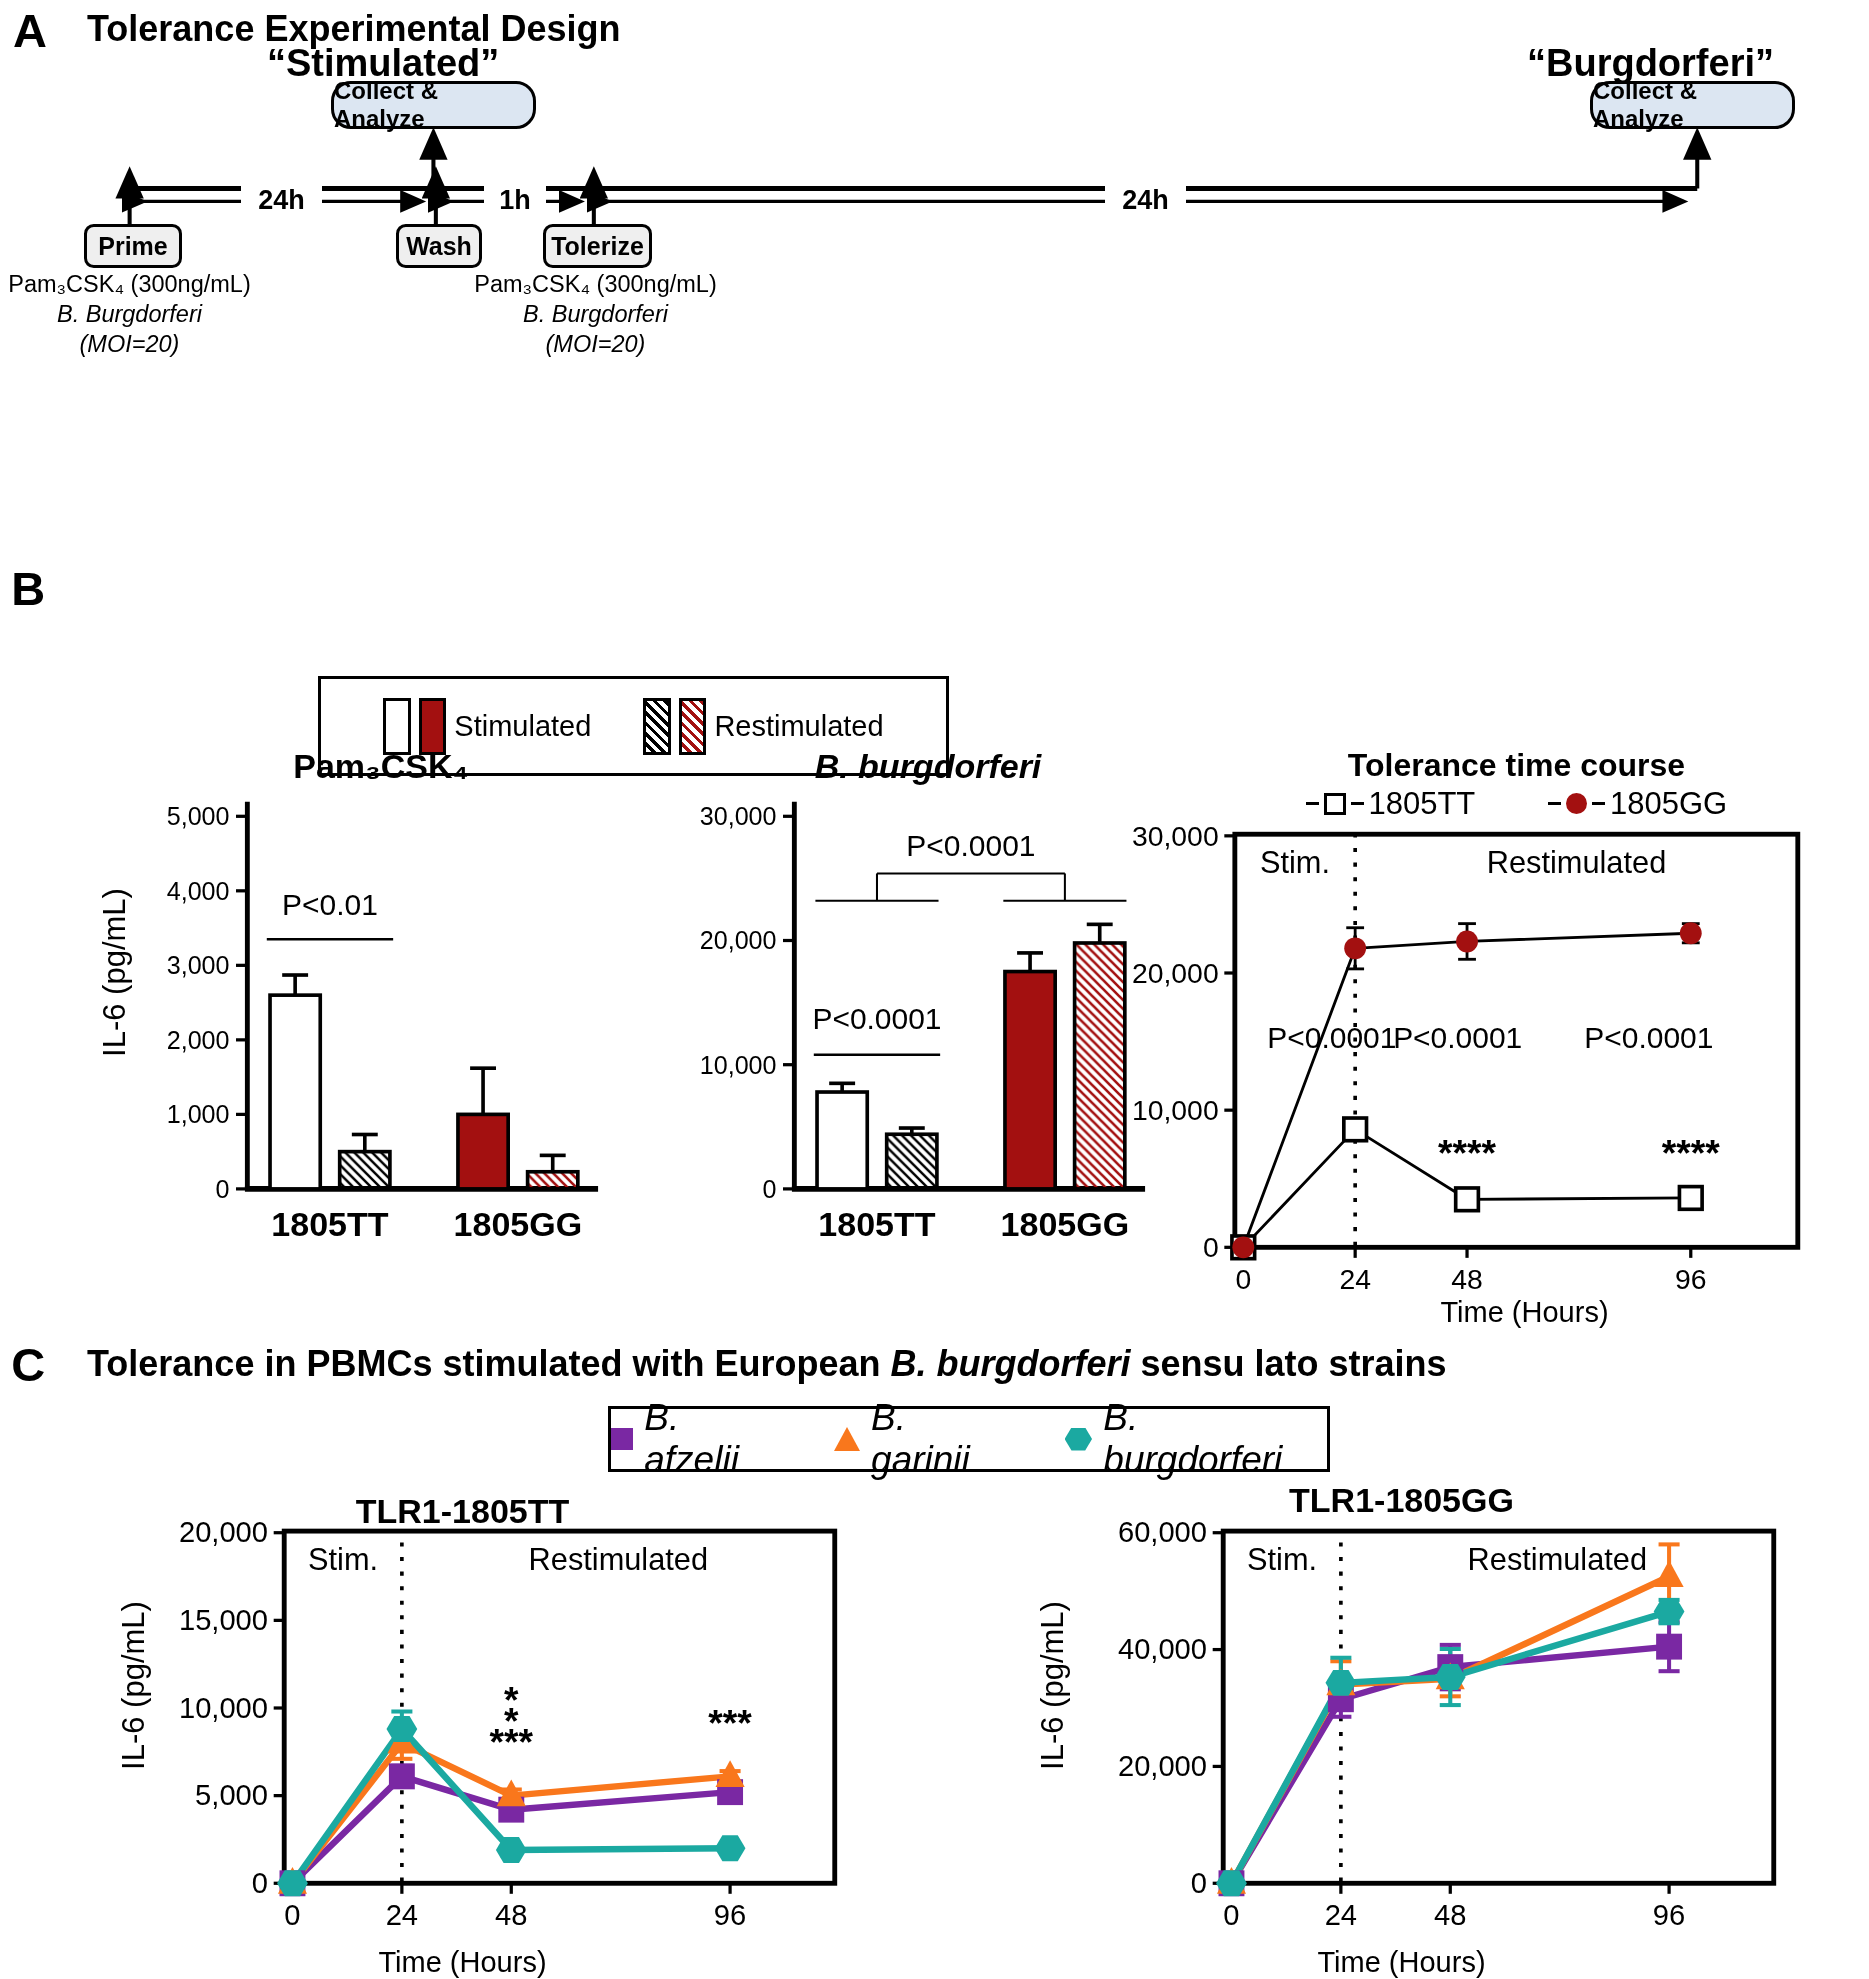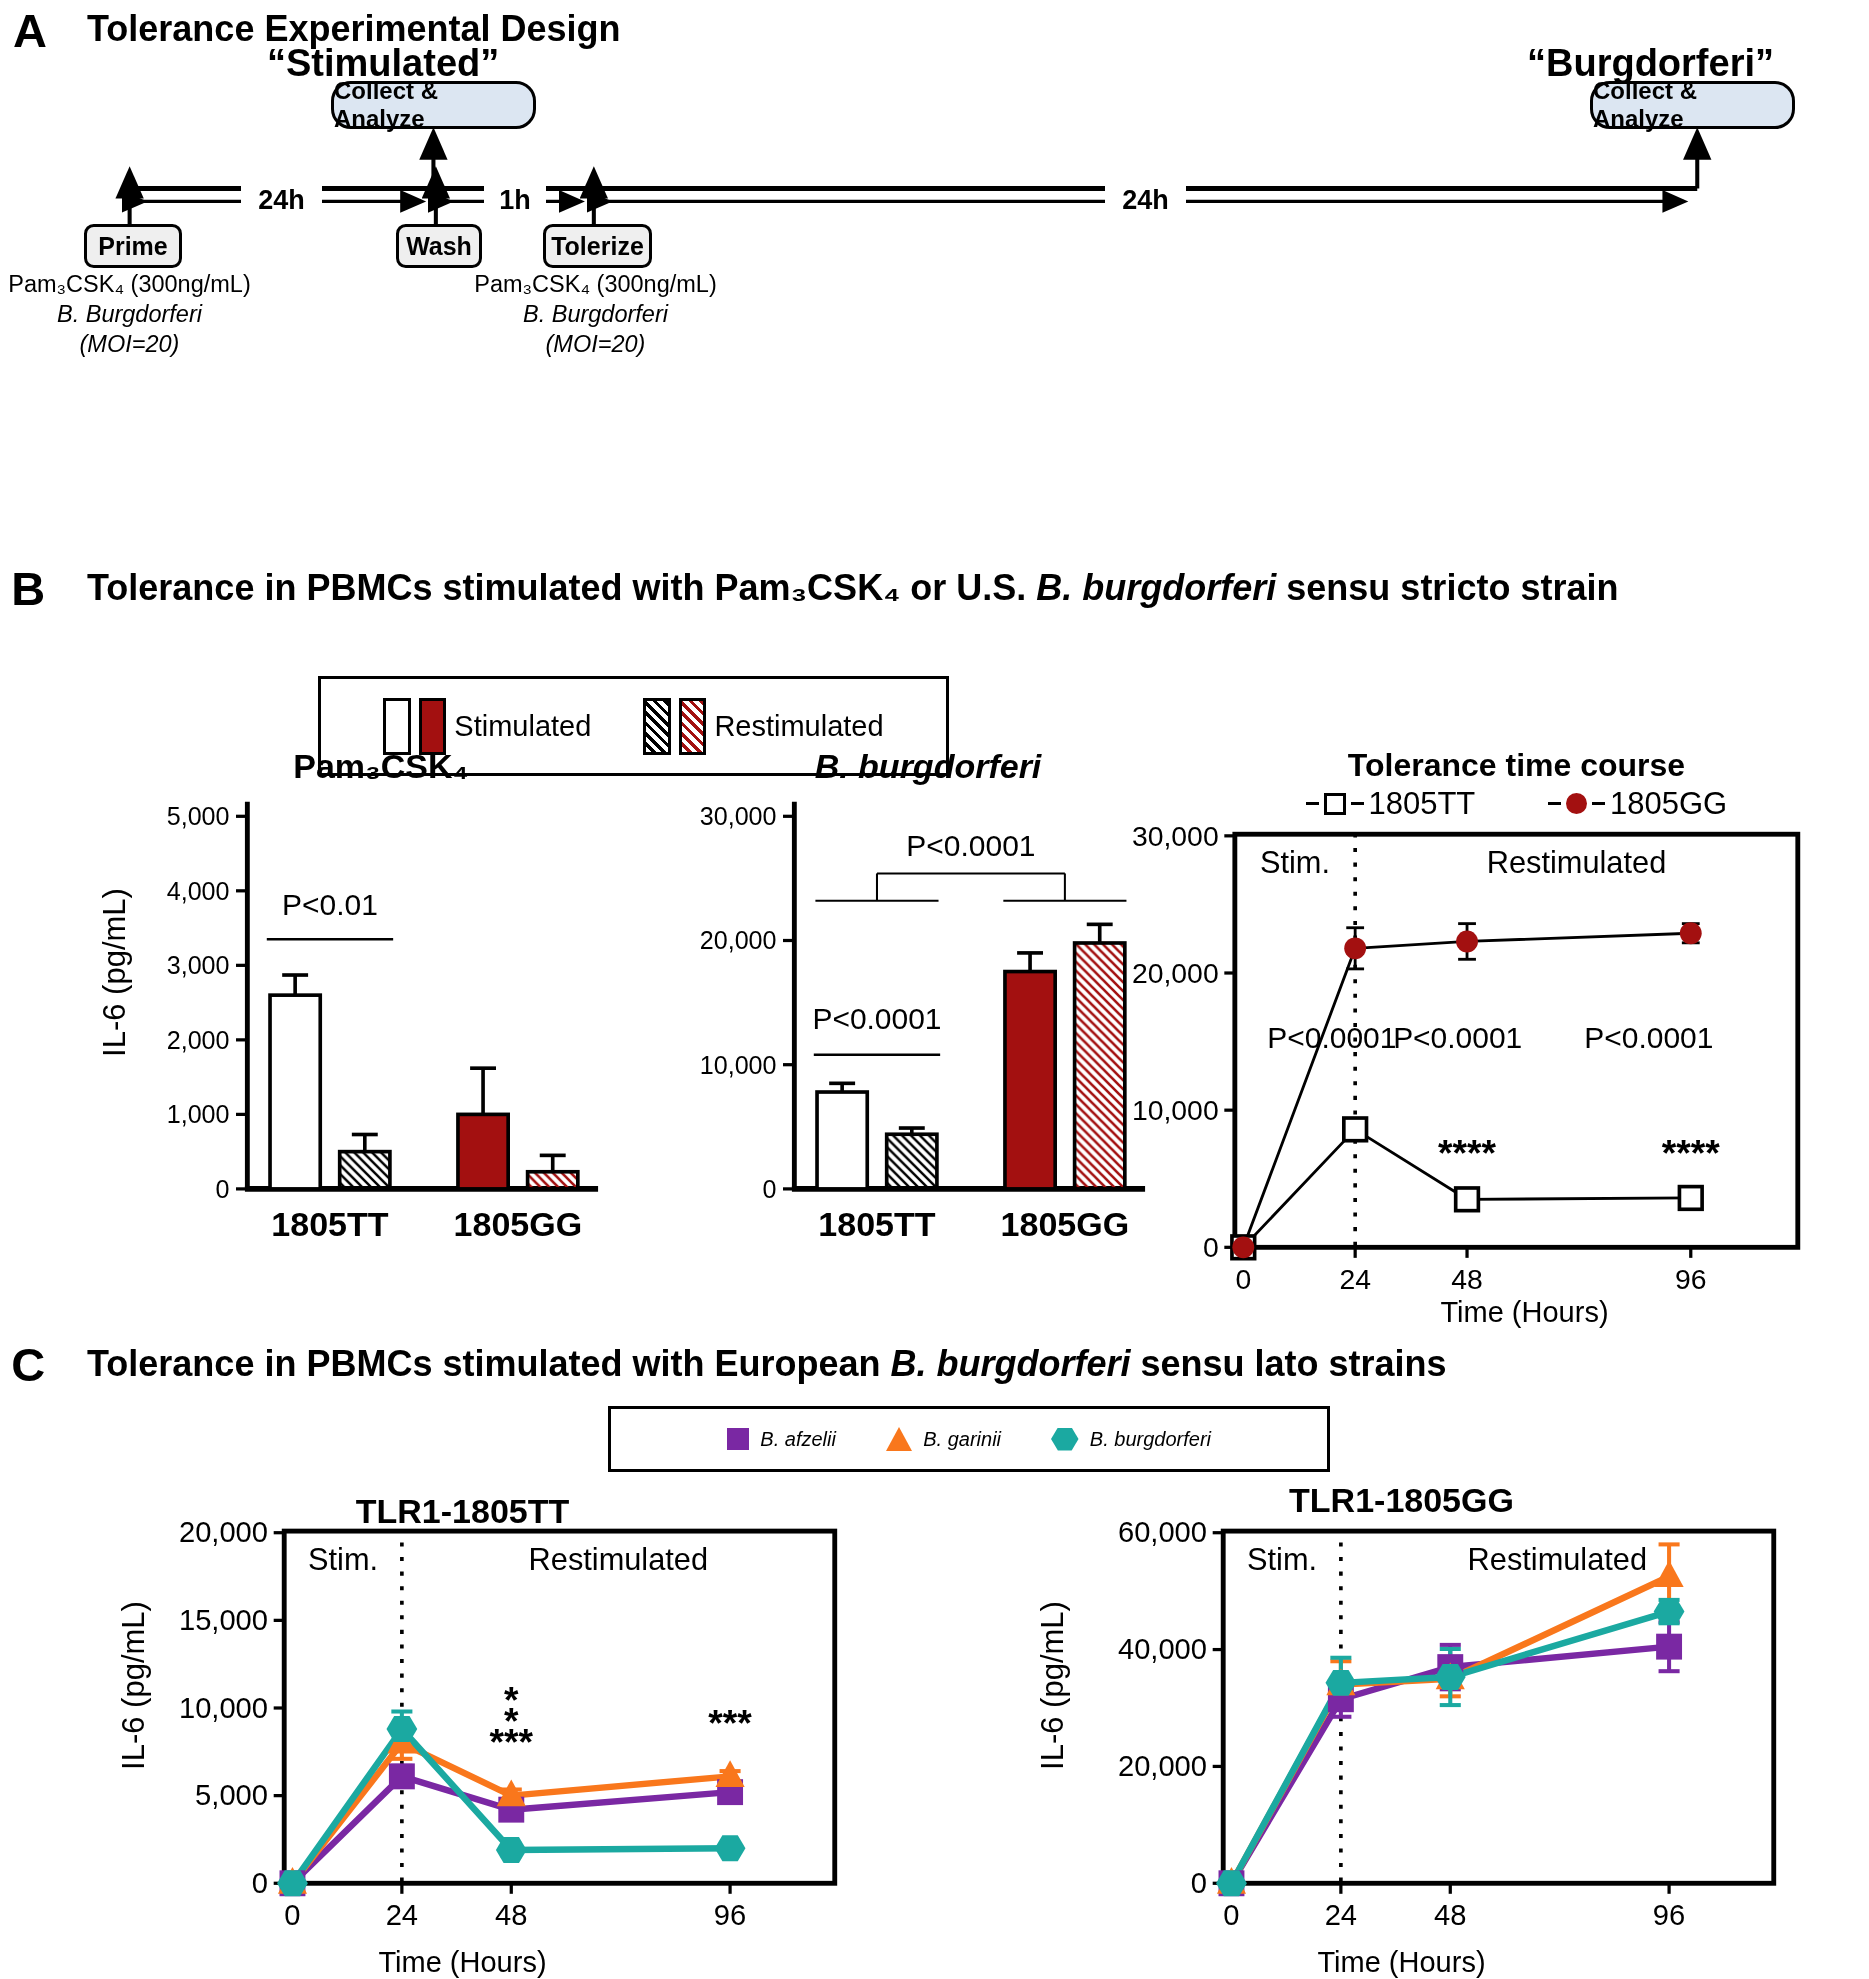--- a/index.html
+++ b/index.html
@@ -26,21 +26,21 @@
   .chart-title{font-size:34px;font-weight:800;text-align:center;white-space:nowrap;}
   .chart-title.italic{font-style:italic;}
   .ylabel{font-size:31px;text-align:center;transform:rotate(-90deg);transform-origin:center center;white-space:nowrap;}
   .xlabel{font-size:29px;text-align:center;}
   .legendTC{display:flex;align-items:center;justify-content:center;gap:73px;font-size:31px;}
   .tc-item{display:flex;align-items:center;gap:4.9px;}
   .leg-dash{display:inline-block;width:13px;height:3.2px;background:#000;}
   .tc-open-square{display:inline-block;width:16px;height:16px;background:#fff;border:3.2px solid #000;}
   .tc-circle{display:inline-block;width:21px;height:21px;border-radius:50%;background:var(--c,#A31010);}
   .legendC{border:3.2px solid #000;display:flex;align-items:center;justify-content:center;gap:50px;}
-  .legC-item{display:flex;align-items:center;gap:11.3px;font-size:20px;font-style:italic;}
+  .legC-item{display:flex;align-items:center;gap:11.3px;font-size:37px;font-style:italic;}
   .mk-square{display:inline-block;width:22px;height:22px;background:var(--c,#7A28A3);}
   .mk-triangle{display:inline-block;width:0;height:0;border-left:13.8px solid transparent;
                border-right:13.8px solid transparent;border-bottom:24px solid var(--c,#F9771C);}
   .mk-hexagon{display:inline-block;width:27.5px;height:23px;background:var(--c,#1BA9A1);
               clip-path:polygon(25% 0,75% 0,100% 50%,75% 100%,25% 100%,0 50%);}
   svg{overflow:visible;}
   svg text{font-family:"Liberation Sans","DejaVu Sans",sans-serif;fill:#000;}
 </style>
 </head>
 <body>
@@ -88,23 +88,20 @@
   <div class="abs note" style="left:8px;top:269px;width:243px;">
     <div>Pam₃CSK₄ (300ng/mL)</div>
     <div class="it">B. Burgdorferi (MOI=20)</div>
   </div>
   <div class="abs note" style="left:474px;top:269px;width:243px;">
     <div>Pam₃CSK₄ (300ng/mL)</div>
     <div class="it">B. Burgdorferi (MOI=20)</div>
   </div>
 
   <div class="abs panel-letter" style="left:11.3px;top:561px;">B</div>
-  <div class="abs panel-title" style="left:87px;top:567px;">
-    <span>Tolerance in PBMCs stimulated with Pam₃CSK₄ or U.S. </span><i>B. burgdorferi</i><span> sensu stricto strain</span>
-  </div>
 
   <div class="abs legendB" style="left:318px;top:640px;width:625px;height:94px;">
     <div class="legB-item">
       <span class="swatch"></span>
       <span class="swatch sw-solid" style="--c: #A31010;"></span>
       <span class="legB-label">Stimulated</span>
     </div>
     <div class="legB-item">
       <span class="swatch sw-hatchK"></span>
       <span class="swatch sw-hatchR" style="--c: #A31010;"></span>

